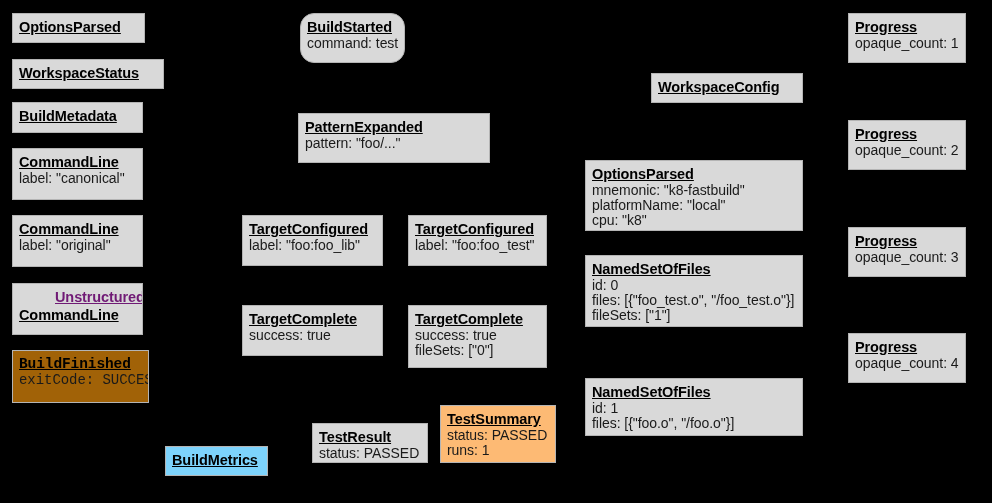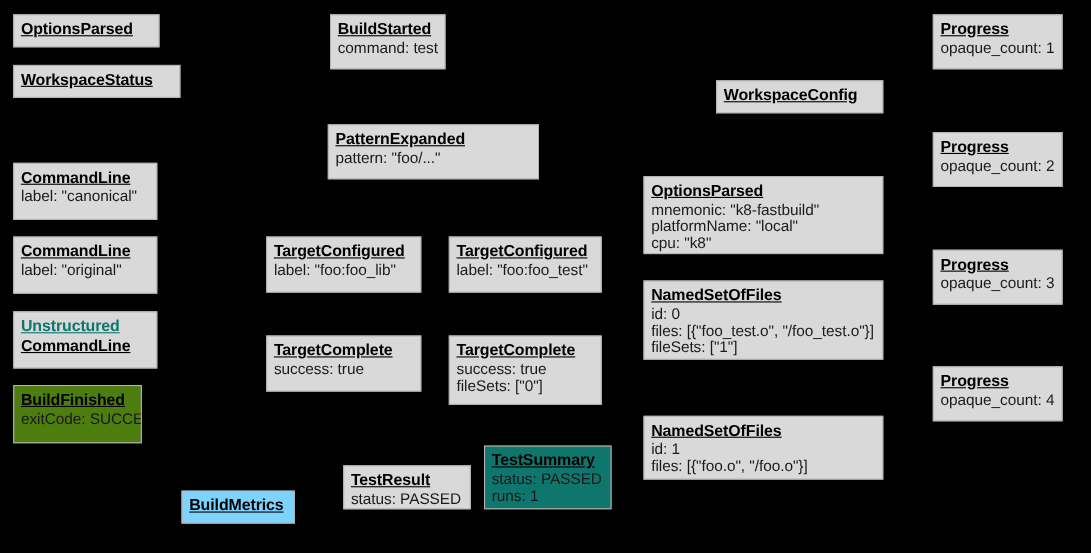--- a/index.html
+++ b/index.html
@@ -54,50 +54,55 @@
     <div class="node" style="left: 12px; top: 13px; width: 133px; height: 30px; background: rgb(217, 217, 217); border-color: rgb(180, 180, 180);">
       <div class="node-title-block">
         <div><span class="node-title" style="color: rgb(0, 0, 0);">OptionsParsed</span></div>
       </div>
     </div>
     <div class="node" style="left: 12px; top: 59px; width: 152px; height: 30px; background: rgb(217, 217, 217); border-color: rgb(180, 180, 180);">
       <div class="node-title-block">
         <div><span class="node-title" style="color: rgb(0, 0, 0);">WorkspaceStatus</span></div>
       </div>
     </div>
+    <div class="node" style="left: 12px; top: 102px; width: 131px; height: 31px; background: rgb(217, 217, 217); border-color: rgb(180, 180, 180);">
+      <div class="node-title-block">
+        <div><span class="node-title" style="color: rgb(0, 0, 0);">BuildMetadata</span></div>
+      </div>
+    </div>
     <div class="node" style="left: 12px; top: 148px; width: 131px; height: 52px; background: rgb(217, 217, 217); border-color: rgb(180, 180, 180);">
       <div class="node-title-block">
         <div><span class="node-title" style="color: rgb(0, 0, 0);">CommandLine</span></div>
       </div>
       <span class="node-field">label: "canonical"</span>
     </div>
     <div class="node" style="left: 12px; top: 215px; width: 131px; height: 52px; background: rgb(217, 217, 217); border-color: rgb(180, 180, 180);">
       <div class="node-title-block">
         <div><span class="node-title" style="color: rgb(0, 0, 0);">CommandLine</span></div>
       </div>
       <span class="node-field">label: "original"</span>
     </div>
     <div class="node" style="left: 12px; top: 283px; width: 131px; height: 52px; background: rgb(217, 217, 217); border-color: rgb(180, 180, 180);">
       <div class="node-title-block">
-        <div><span class="node-title" style="color: #0f766e;">Unstructured</span></div>
+        <div><span class="node-title" style="color: #701a75; margin-left: 36px;">Unstructured</span></div>
         <div><span class="node-title" style="color: rgb(0, 0, 0);">CommandLine</span></div>
       </div>
     </div>
-    <div class="node" style="left: 12px; top: 350px; width: 117px; height: 53px; background: #4d7c0f; border-color: rgb(180, 180, 180);">
+    <div class="node" style="left: 12px; top: 350px; width: 137px; height: 53px; background: #a16207; border-color: rgb(180, 180, 180); font-family: Liberation Mono, monospace;">
       <div class="node-title-block">
         <div><span class="node-title" style="color: rgb(0, 0, 0);">BuildFinished</span></div>
       </div>
       <span class="node-field">exitCode: SUCCESS</span>
     </div>
     <div class="node" style="left: 165px; top: 446px; width: 103px; height: 30px; background: #7dd3fc; border-color: rgb(180, 180, 180);">
       <div class="node-title-block">
         <div><span class="node-title" style="color: rgb(0, 0, 0);">BuildMetrics</span></div>
       </div>
     </div>
-    <div class="node" style="left: 300px; top: 13px; width: 105px; height: 50px; background: rgb(217, 217, 217); border-color: rgb(180, 180, 180);">
+    <div class="node" style="left: 300px; top: 13px; width: 105px; height: 50px; background: rgb(217, 217, 217); border-color: rgb(180, 180, 180); border-radius: 14px;">
       <div class="node-title-block">
         <div><span class="node-title" style="color: rgb(0, 0, 0);">BuildStarted</span></div>
       </div>
       <span class="node-field">command: test</span>
     </div>
     <div class="node" style="left: 298px; top: 113px; width: 192px; height: 50px; background: rgb(217, 217, 217); border-color: rgb(180, 180, 180);">
       <div class="node-title-block">
         <div><span class="node-title" style="color: rgb(0, 0, 0);">PatternExpanded</span></div>
       </div>
       <span class="node-field">pattern: "foo/..."</span>
@@ -126,21 +131,21 @@
       </div>
       <span class="node-field">success: true</span>
       <span class="node-field">fileSets: ["0"]</span>
     </div>
     <div class="node" style="left: 312px; top: 423px; width: 116px; height: 40px; background: rgb(217, 217, 217); border-color: rgb(180, 180, 180);">
       <div class="node-title-block">
         <div><span class="node-title" style="color: rgb(0, 0, 0);">TestResult</span></div>
       </div>
       <span class="node-field">status: PASSED</span>
     </div>
-    <div class="node" style="left: 440px; top: 405px; width: 116px; height: 58px; background: #0f766e; border-color: rgb(180, 180, 180);">
+    <div class="node" style="left: 440px; top: 405px; width: 116px; height: 58px; background: #fdba74; border-color: rgb(180, 180, 180);">
       <div class="node-title-block">
         <div><span class="node-title" style="color: rgb(0, 0, 0);">TestSummary</span></div>
       </div>
       <span class="node-field">status: PASSED</span>
       <span class="node-field">runs: 1</span>
     </div>
     <div class="node" style="left: 651px; top: 73px; width: 152px; height: 30px; background: rgb(217, 217, 217); border-color: rgb(180, 180, 180);">
       <div class="node-title-block">
         <div><span class="node-title" style="color: rgb(0, 0, 0);">WorkspaceConfig</span></div>
       </div>

